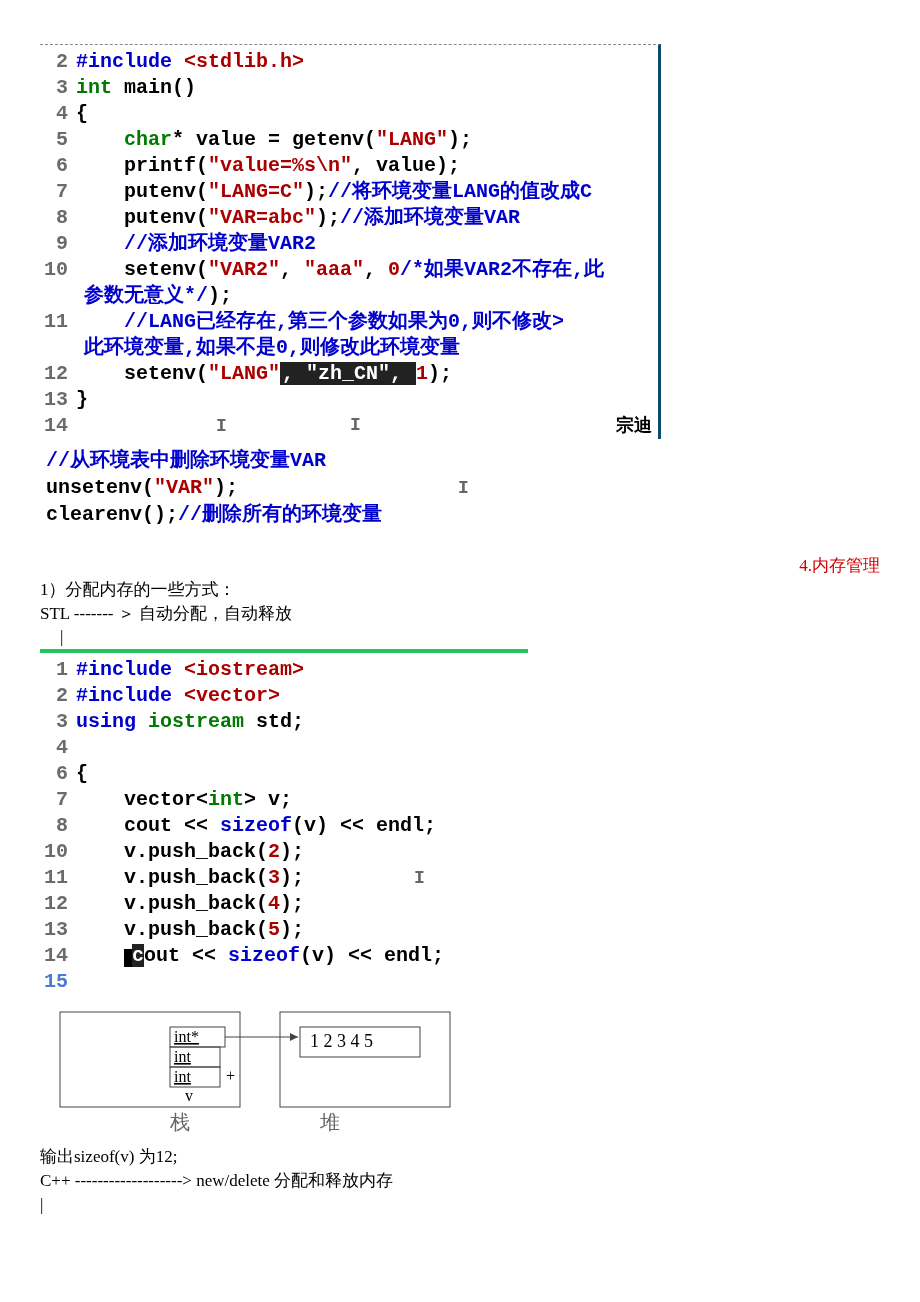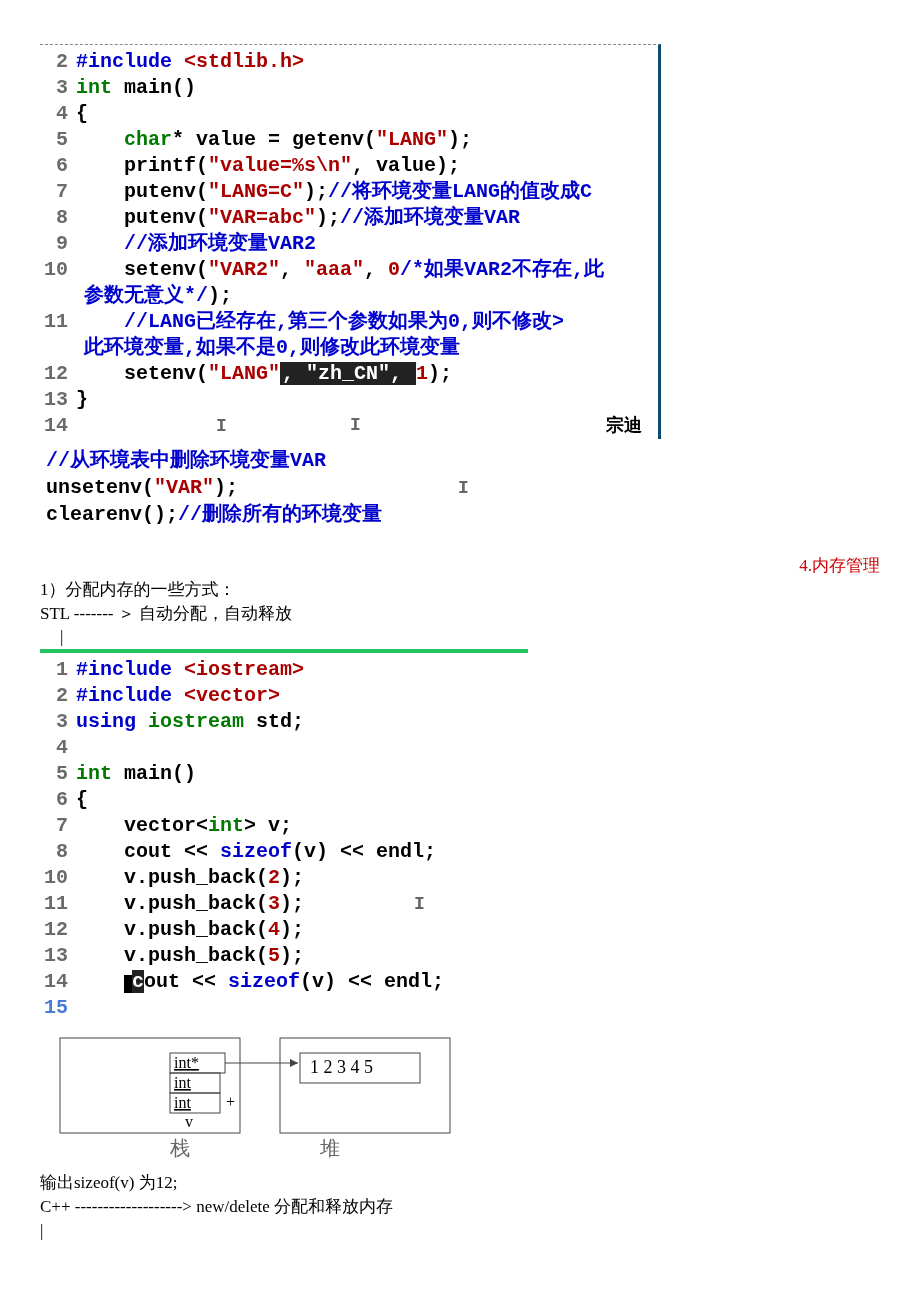--- a/index.html
+++ b/index.html
@@ -37,21 +37,21 @@
   .kw-blue { color: #0000cc; }
   .str { color: #aa0000; }
   .cmt { color: #0000cc; }
   .num { color: #aa0000; }
   .plain { color: #000; }
   .hl-dark { background:#222; color:#fff; padding:0 2px; }
   .hl-dark .str-w { color:#fff; }
   .cursor { color:#666; font-family:"Courier New",monospace; font-size:18px; }
   .annot {
     position: absolute;
-    right: 16px;
+    right: 6px;
     font-size: 18px;
     font-family: "SimSun", serif;
     color:#000;
   }
   .para {
     font-family: "SimSun", serif;
     font-size: 17px;
     line-height: 1.4;
     margin: 0;
   }
@@ -117,21 +117,20 @@
     <p class="para">1）分配内存的一些方式：</p>
     <p class="para"> STL ------- ＞ 自动分配，自动释放</p>
     <p class="para" style="margin-left:20px;">|</p>
   </div>
 
   <div class="code-block noborder" style="width:480px; border-top:4px solid #22c55e; padding-top:4px;">
     <span class="line"><span class="ln">1</span><span class="kw-blue">#include </span><span class="str">&lt;iostream&gt;</span></span>
     <span class="line"><span class="ln">2</span><span class="kw-blue">#include </span><span class="str">&lt;vector&gt;</span></span>
     <span class="line"><span class="ln">3</span><span class="kw-blue">using </span><span class="kw-green">iostream </span><span class="plain">std;</span></span>
     <span class="line"><span class="ln">4</span></span>
-    <span class="line"><span class="ln">5</span><span class="kw-green">int</span><span class="plain"> main()</span></span>
     <span class="line"><span class="ln">6</span><span class="plain">{</span></span>
     <span class="line"><span class="ln">7</span><span>    </span><span class="plain">vector&lt;</span><span class="kw-green">int</span><span class="plain">&gt; v;</span></span>
     <span class="line"><span class="ln">8</span><span>    </span><span class="plain">cout &lt;&lt; </span><span class="kw-blue">sizeof</span><span class="plain">(v) &lt;&lt; endl;</span></span>
     <span class="line"><span class="ln">10</span><span>    </span><span class="plain">v.push_back(</span><span class="num">2</span><span class="plain">);</span></span>
     <span class="line"><span class="ln">11</span><span>    </span><span class="plain">v.push_back(</span><span class="num">3</span><span class="plain">);</span><span class="cursor" style="margin-left:110px;">I</span></span>
     <span class="line"><span class="ln">12</span><span>    </span><span class="plain">v.push_back(</span><span class="num">4</span><span class="plain">);</span></span>
     <span class="line"><span class="ln">13</span><span>    </span><span class="plain">v.push_back(</span><span class="num">5</span><span class="plain">);</span></span>
     <span class="line"><span class="ln">14</span><span>    </span><span class="cursor-bar"></span><span style="background:#222;color:#fff;">c</span><span class="plain">out &lt;&lt; </span><span class="kw-blue">sizeof</span><span class="plain">(v) &lt;&lt; endl;</span></span>
     <span class="line"><span class="ln" style="color:#4a7ad6;">15</span></span>
   </div>

